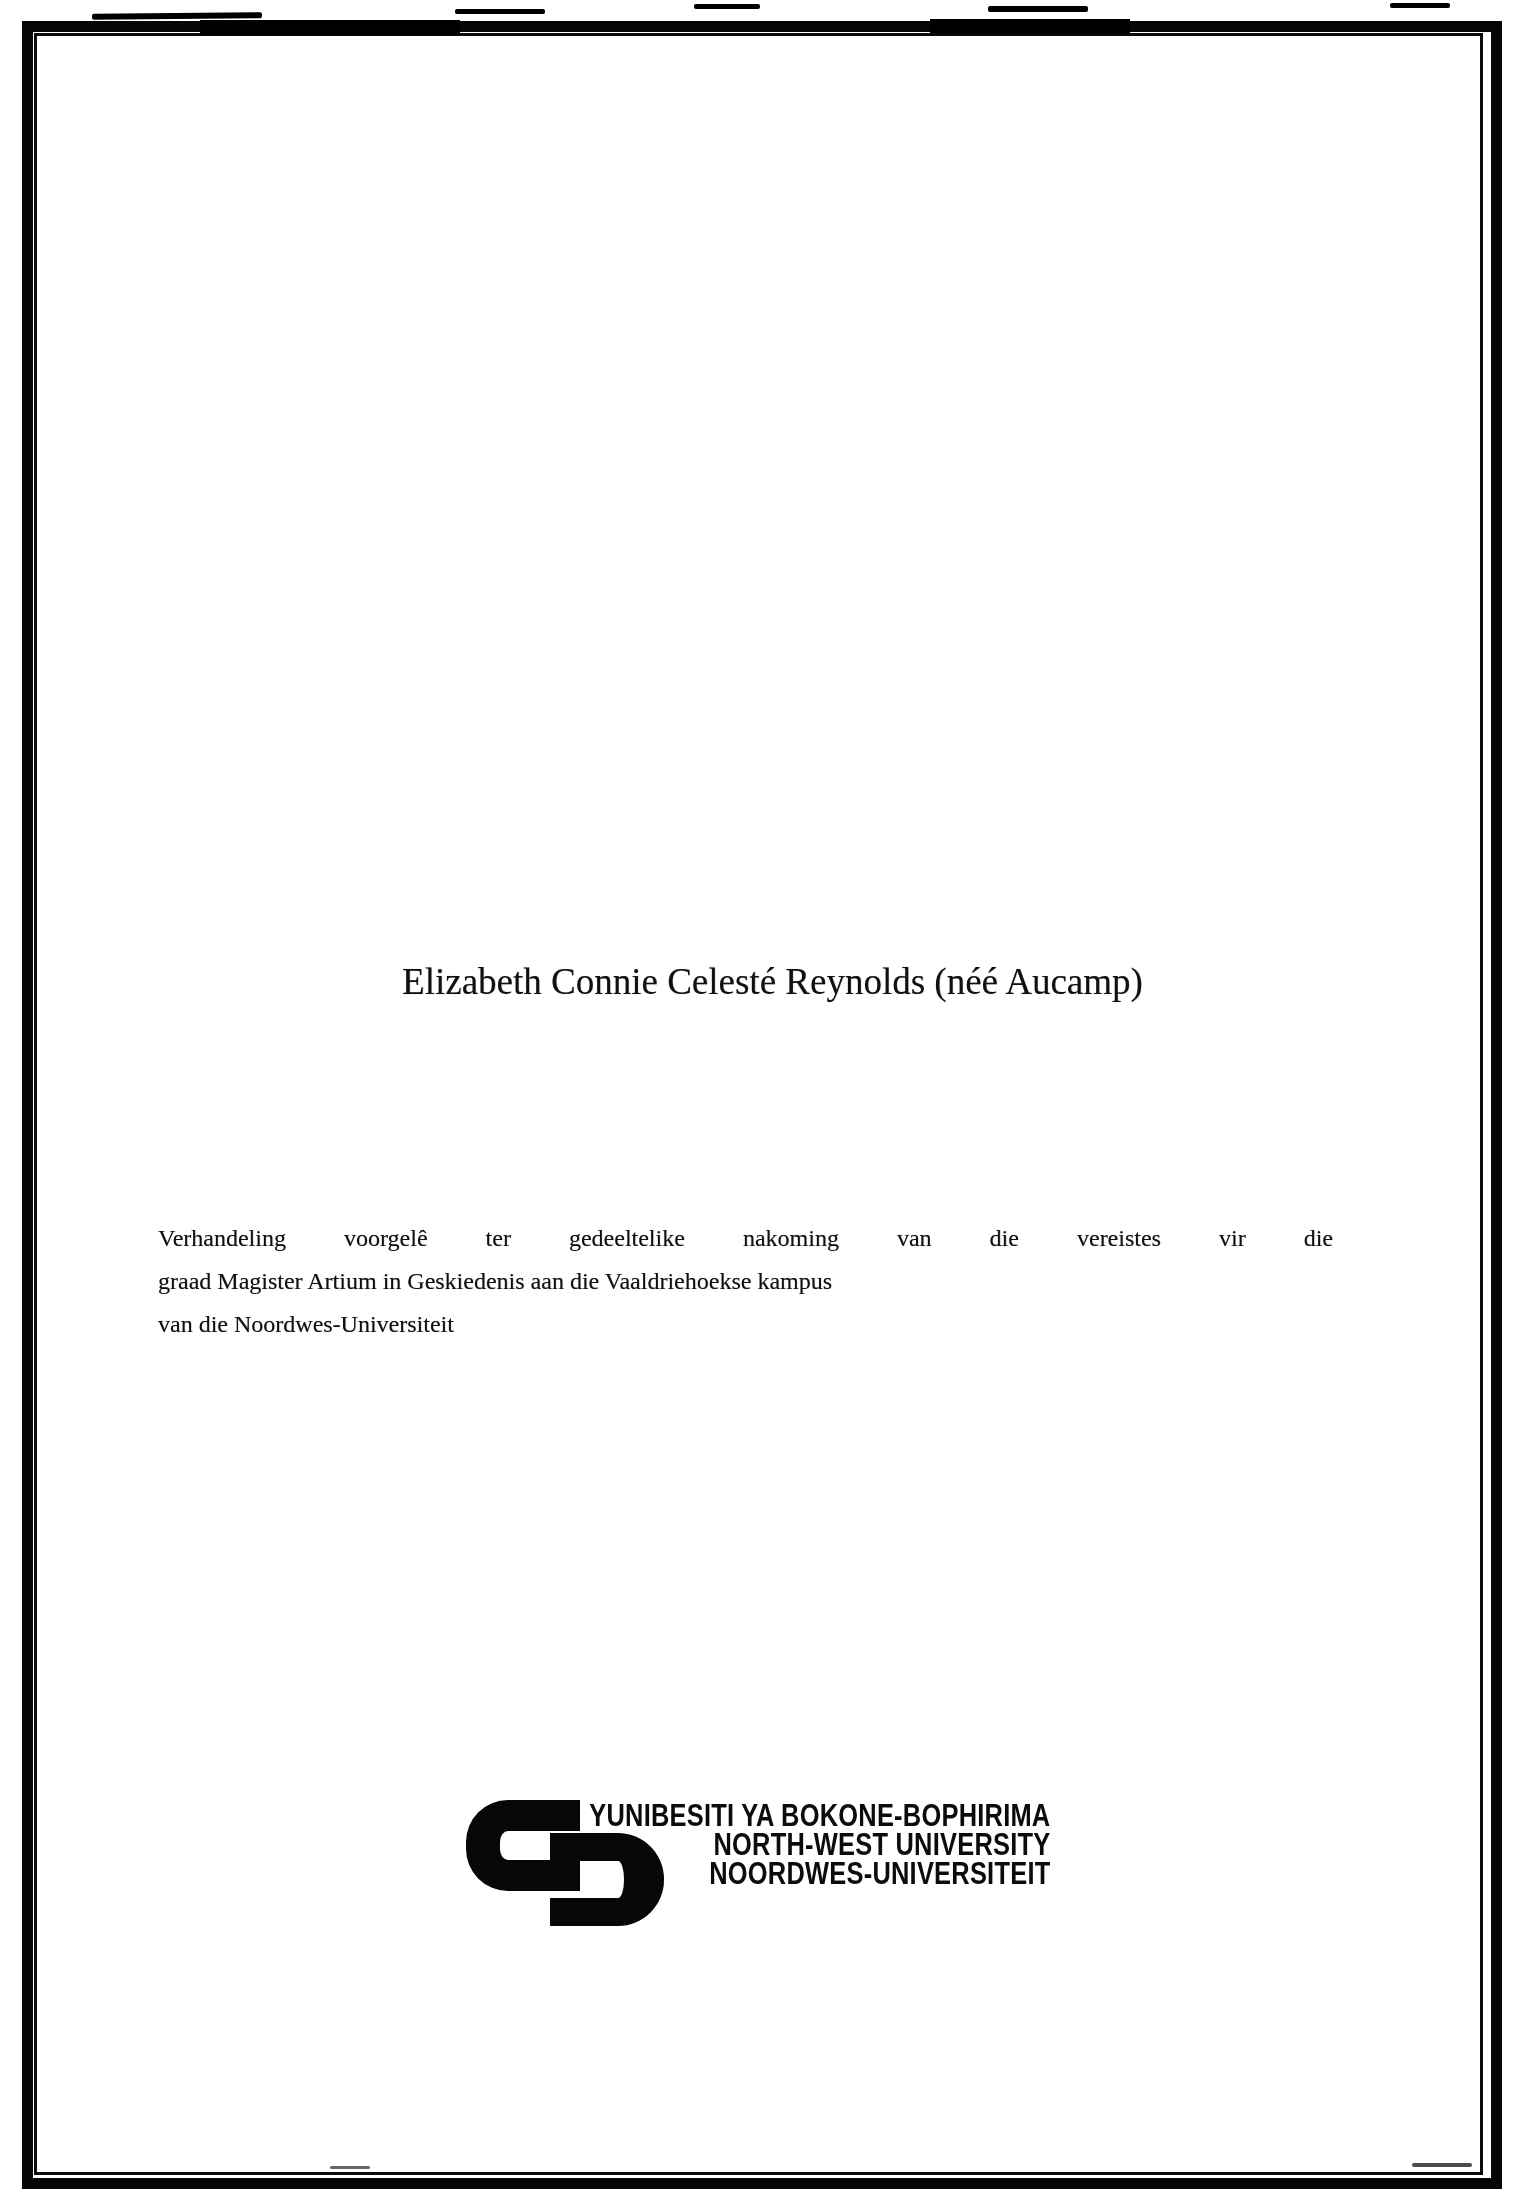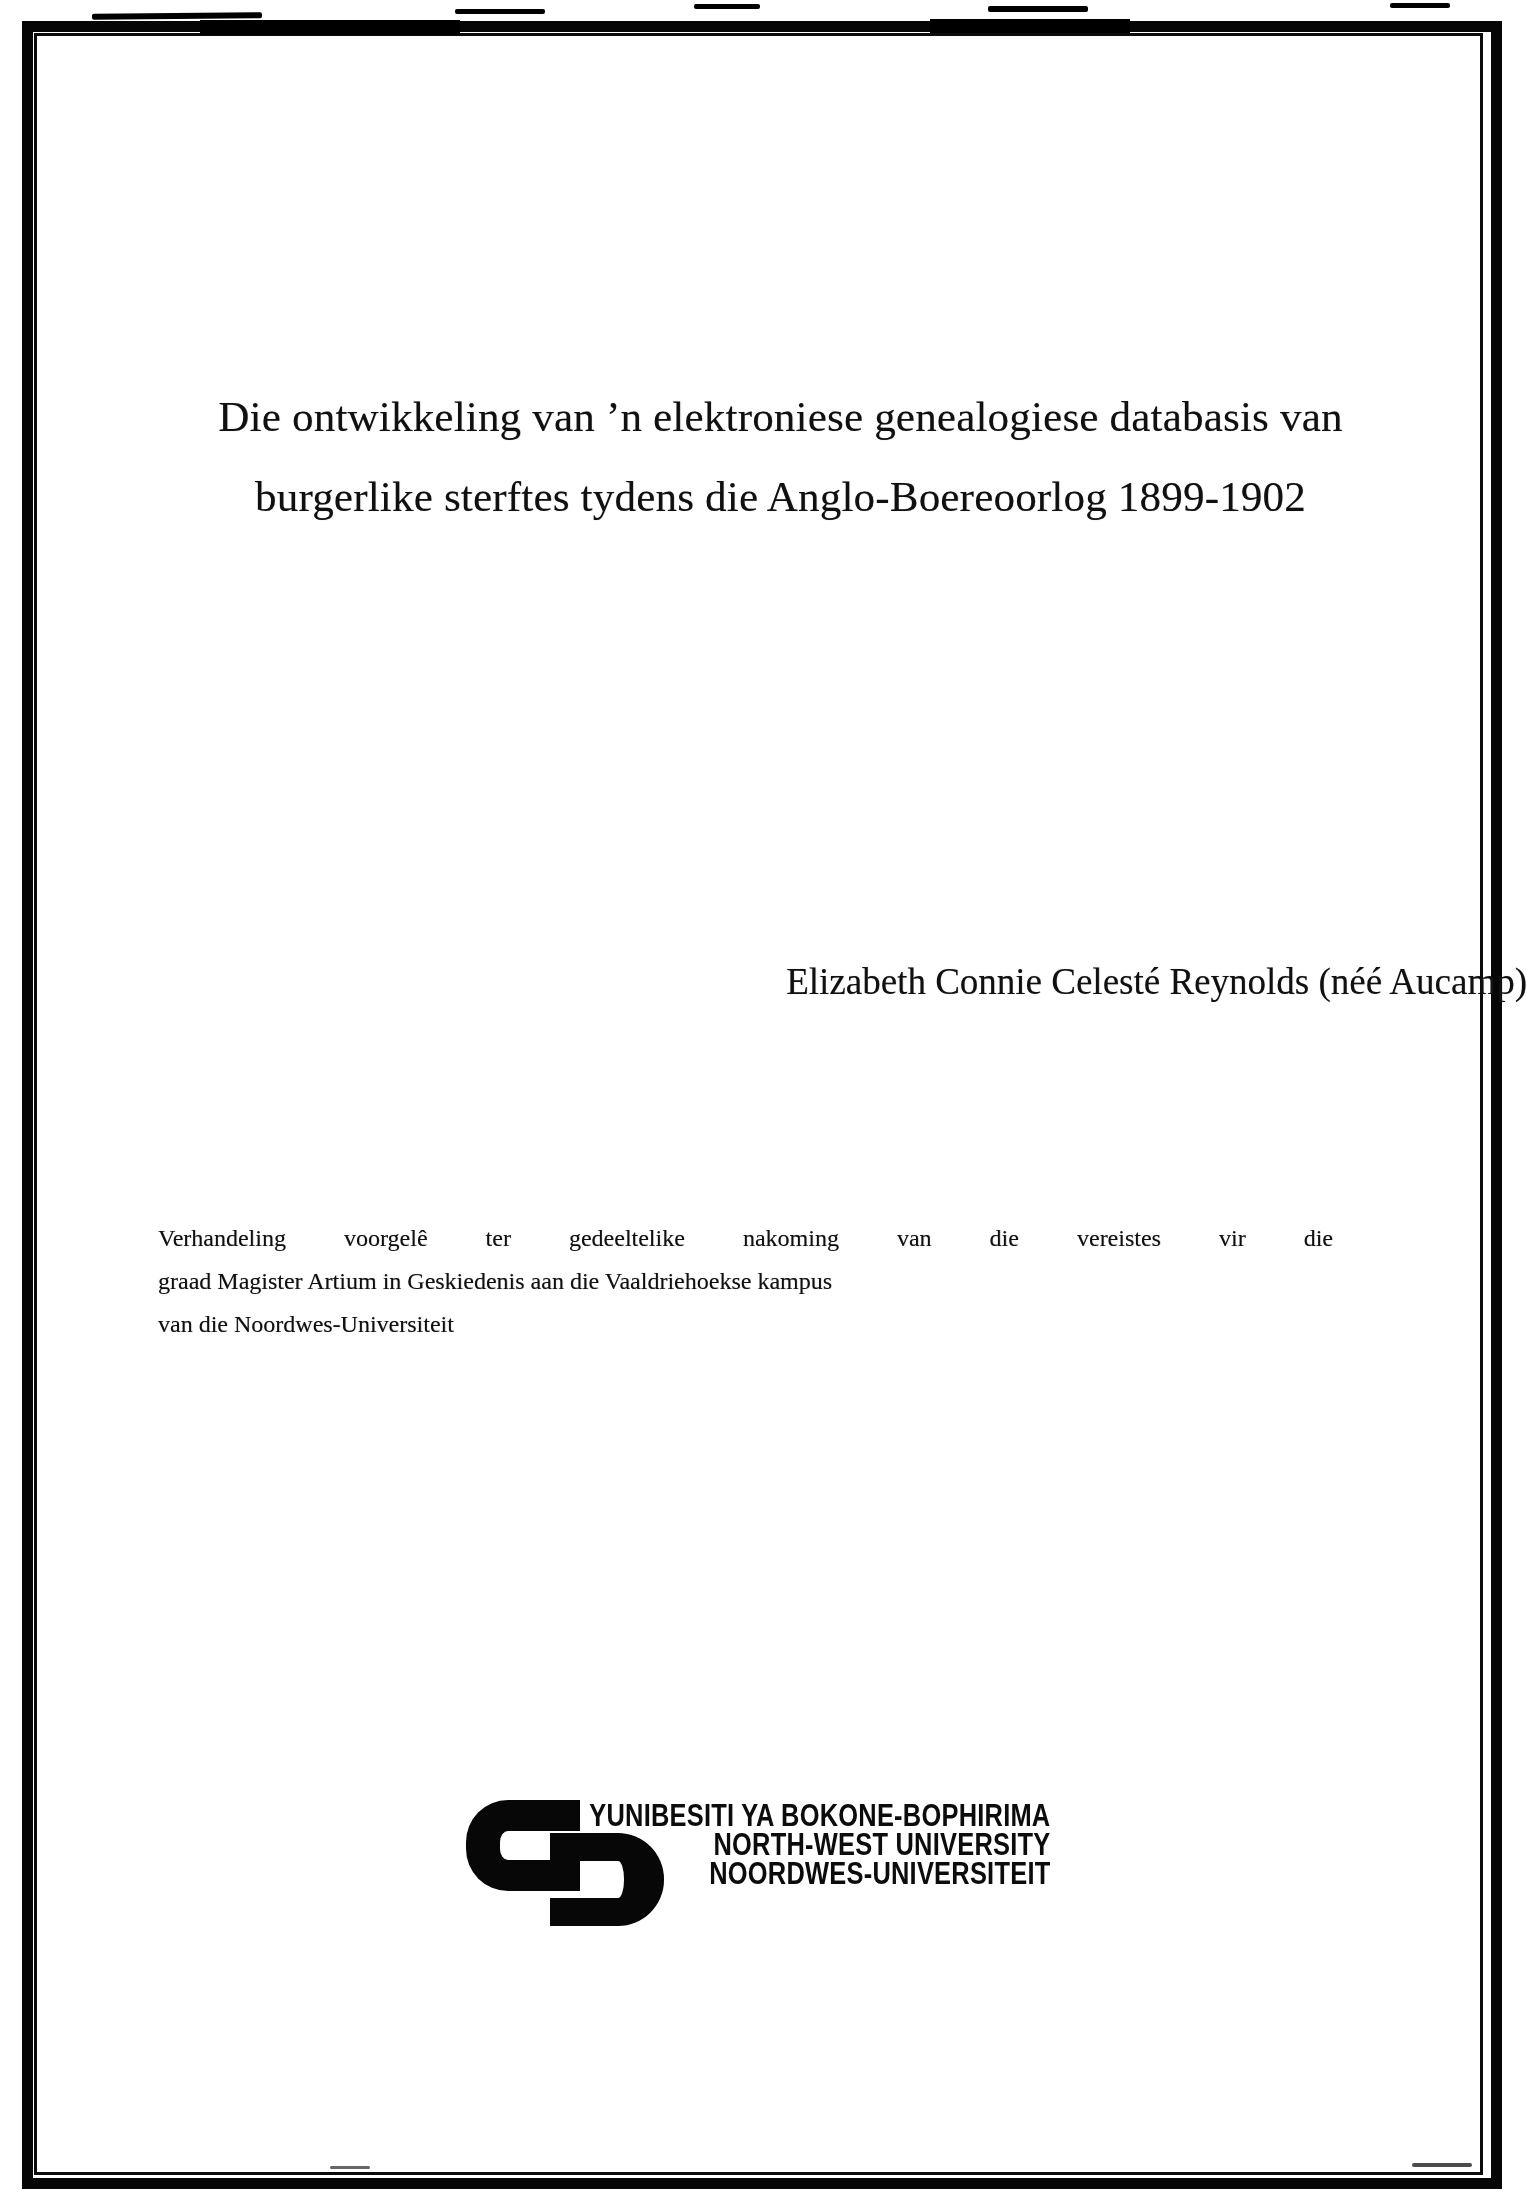--- a/index.html
+++ b/index.html
@@ -38,21 +38,21 @@
     position:absolute;left:34px;right:0;top:377px;
     text-align:center;font-size:43px;line-height:80px;
     letter-spacing:.2px;
   }
   .byline-label{
     position:absolute;left:8px;right:0;top:800px;
     text-align:center;font-size:33px;line-height:40px;
   }
   .author{
     position:absolute;left:18px;right:0;top:958px;
-    text-align:right;font-size:37px;line-height:48px;
+    text-align:center;font-size:37px;line-height:48px;
   }
   .statement{
     position:absolute;left:158px;top:1217px;width:1175px;
     font-size:24px;line-height:43px;
   }
   .jline{text-align:justify;text-align-last:justify;}
   .it{}
   .supervisor{
     position:absolute;left:178px;top:1638px;
     font-size:33px;line-height:45px;
@@ -92,24 +92,20 @@
   <div class="artifact a1"></div>
   <div class="artifact a2"></div>
   <div class="artifact a3"></div>
   <div class="artifact a4"></div>
   <div class="artifact a5"></div>
   <div class="artifact a6"></div>
   <div class="artifact a7"></div>
   <div class="artifact a8"></div>
   <div class="artifact a9"></div>
 
-  <div class="title scan-ink">
-    <div>Die ontwikkeling van ’n elektroniese genealogiese databasis van</div>
-    <div>burgerlike sterftes tydens die Anglo-Boereoorlog 1899-1902</div>
-  </div>
 
 
   <div class="author scan-ink">Elizabeth Connie Celesté Reynolds (néé Aucamp)</div>
 
   <div class="statement scan-ink">
     <div class="jline">Verhandeling voorgelê ter gedeeltelike nakoming van die vereistes vir die</div>
     <div><span>graad </span><span class="it">Magister Artium</span><span> in Geskiedenis aan die Vaaldriehoekse kampus</span></div>
     <div>van die Noordwes-Universiteit</div>
   </div>
 

